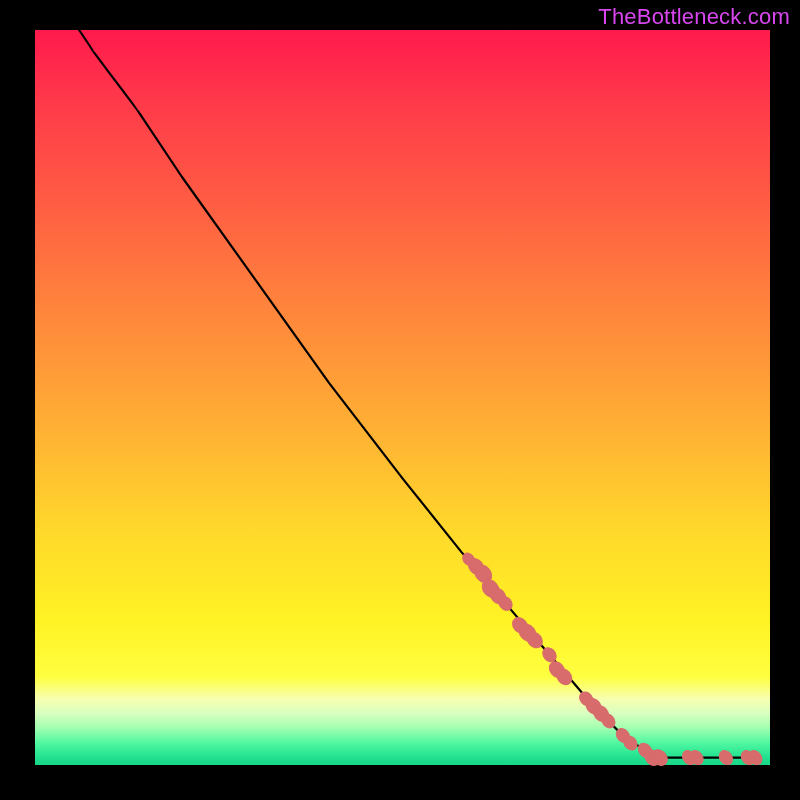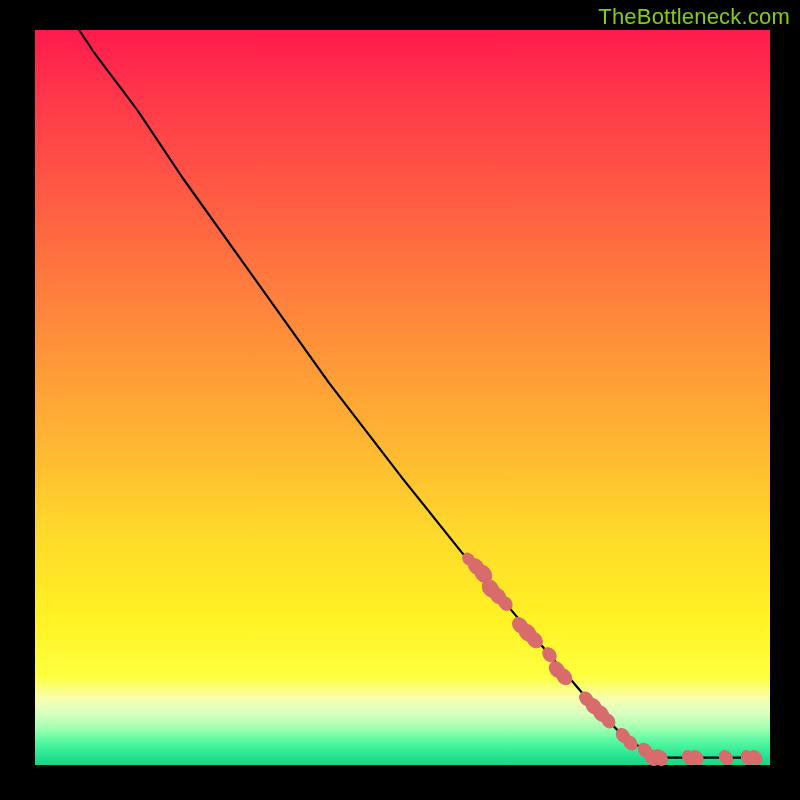--- a/index.html
+++ b/index.html
@@ -42,21 +42,21 @@
       #a0ffb0 95%,
       #50f7a0 97%,
       #20e090 99%,
       #18d888 100%
     );
   }
   .watermark {
     position: absolute;
     top: 4px;
     right: 10px;
-    color: #84cc16;
+    color: #d946ef;
     font-size: 22px;
     font-weight: 500;
     letter-spacing: 0.2px;
     user-select: none;
   }
   svg.curve {
     position: absolute;
     left: 0;
     top: 0;
     width: 735px;

